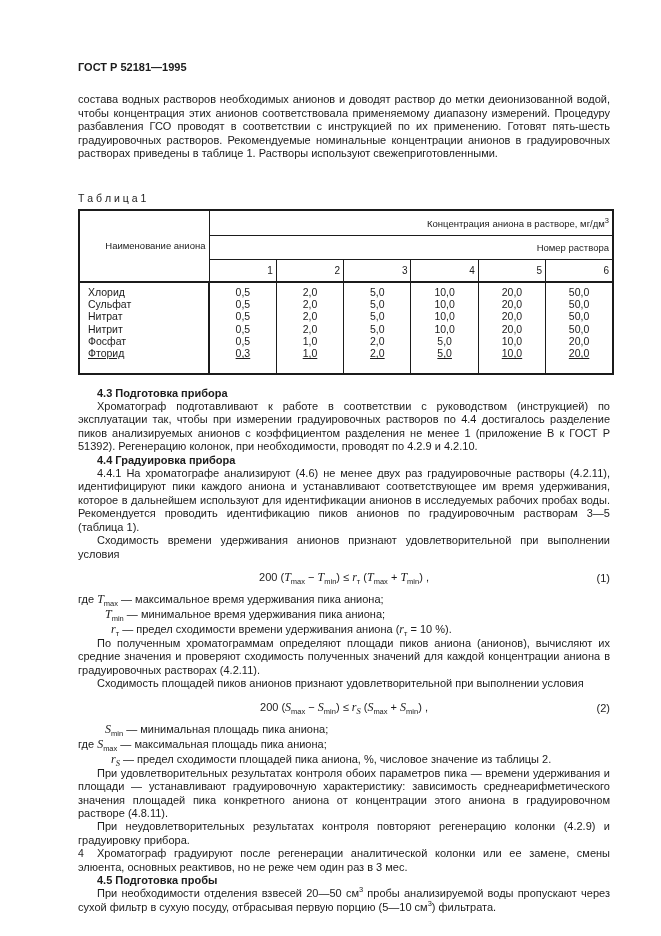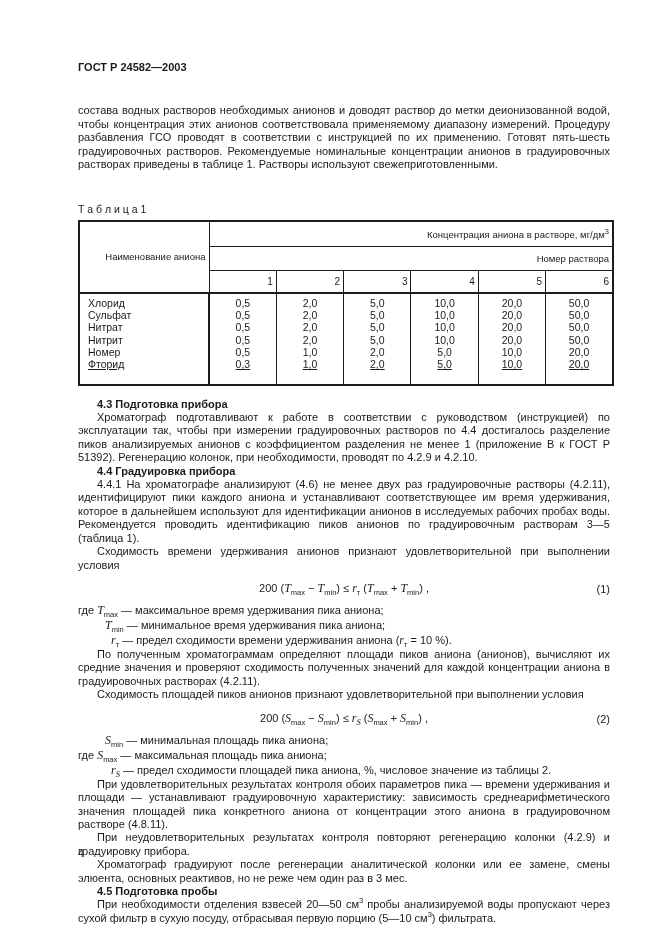--- a/index.html
+++ b/index.html
@@ -18,21 +18,21 @@
     left: 78px; top: 61px;
     width: 532px;
     font-size: 11px;
     line-height: 13.4px;
   }
   .doc-header { font-weight: bold; font-size: 11px; }
   .para {
     text-align: justify;
     text-indent: 19px;
   }
-  .intro { text-indent: 0; margin-top: 30px; }
+  .intro { text-indent: 0; margin-top: 19px; }
   .heading { font-weight: bold; text-indent: 19px; text-align: left; }
   .table-caption { margin-top: 32px; font-size: 10.5px; }
 
   table.gost {
     margin-top: 3px;
     margin-bottom: 12px;
     border-collapse: collapse;
     width: 536px;
     table-layout: fixed;
     border: 2px solid #1b1b1b;
@@ -85,21 +85,21 @@
     font-family: "Liberation Sans", sans-serif;
     color: #1b1b1b;
   }
 </style>
 </head>
 <body>
 
 <div class="page">
   <div class="content">
 
-    <div class="doc-header">ГОСТ Р 24582—2003</div>
+    <div class="doc-header">ГОСТ Р 52181—1995</div>
 
     <p class="para intro">состава водных растворов необходимых анионов и доводят раствор до метки деионизованной водой, чтобы концентрация этих анионов соответствовала применяемому диапазону измерений. Процедуру разбавления ГСО проводят в соответствии с инструкцией по их применению. Готовят пять-шесть градуировочных растворов. Рекомендуемые номинальные концентрации анионов в градуировочных растворах приведены в таблице 1. Растворы используют свежеприготовленными.</p>
 
     <div class="table-caption">Т а б л и ц а  1</div>
 
     <table class="gost">
       <thead>
         <tr class="conc-row">
           <th class="anion-col" rowspan="3">Наименование аниона</th>
           <th class="conc-col" colspan="6"><span>Концентрация аниона в растворе, мг/дм</span><sup>3</sup></th>
@@ -147,21 +147,21 @@
           <tr>
             <td class="anion-name">Нитрит</td>
             <td>0,5</td>
             <td>2,0</td>
             <td>5,0</td>
             <td>10,0</td>
             <td>20,0</td>
             <td>50,0</td>
           </tr>
           <tr>
-            <td class="anion-name">Номер</td>
+            <td class="anion-name">Фосфат</td>
             <td>0,5</td>
             <td>1,0</td>
             <td>2,0</td>
             <td>5,0</td>
             <td>10,0</td>
             <td>20,0</td>
           </tr>
           <tr>
             <td class="anion-name">Фторид</td>
             <td>0,3</td>

